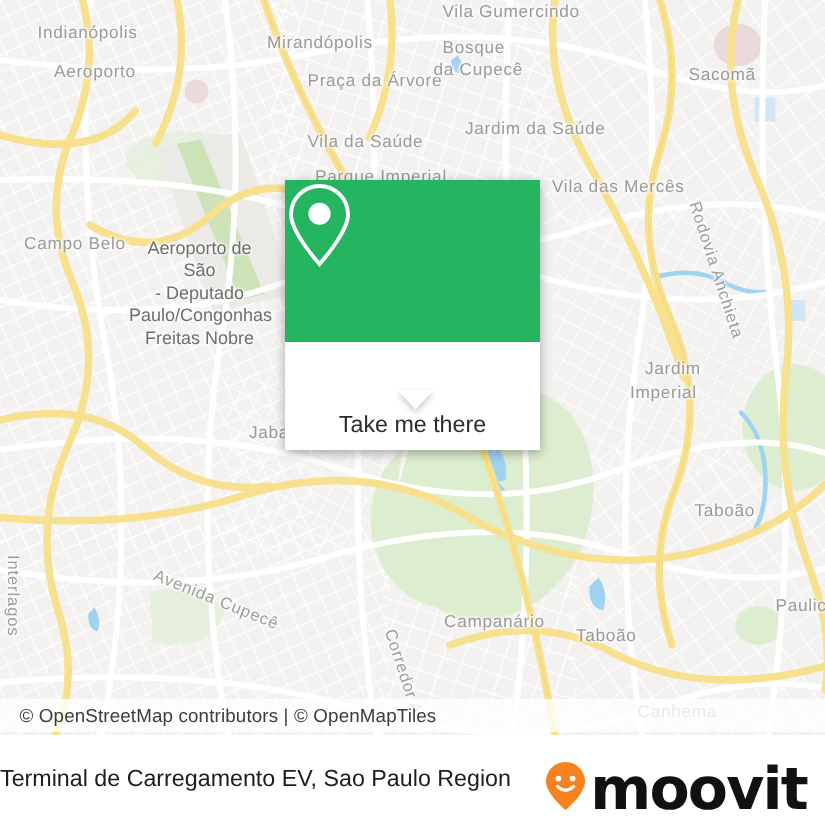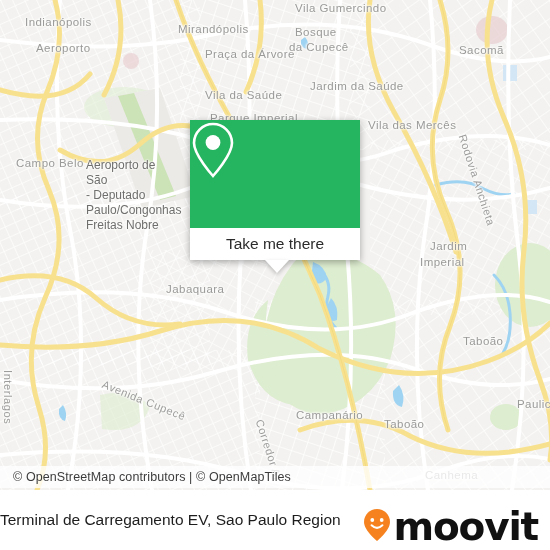--- a/index.html
+++ b/index.html
@@ -19,36 +19,36 @@
     color:#9a9a99;
     font-size:11.5px;
     letter-spacing:.45px;
     white-space:nowrap;
     text-shadow:0 0 2px #fafaf9,0 0 3px #fafaf9,1px 0 2px #fafaf9,-1px 0 2px #fafaf9;
     pointer-events:none;
     font-family:"Liberation Sans", sans-serif;
   }
   .maplabel.dark{color:#6f6f6e;letter-spacing:0;}
   .maplabel.road{color:#9d9d9c;font-size:11px;letter-spacing:.6px;}
-  .maplabel.multiline{white-space:normal;line-height:15px;}
+  .maplabel.multiline{white-space:normal;text-align:center;line-height:15px;}
 
   
   .popup{
     position:absolute;left:190px;top:120px;width:170px;
     box-shadow:0 2px 7px rgba(0,0,0,.33);
     background:#fff;
   }
   .popup-head{
     height:108px;background:#25b45f;
     display:flex;align-items:center;justify-content:center;
   }
   .popup-foot{
     height:32px;background:#fff;
     display:flex;align-items:center;justify-content:center;
-    font-size:15.5px;color:#2b2b2b;
+    font-size:15.5px;color:#2b2b2b;margin-top:40px;
   }
   .popup-tail{
     position:absolute;left:75px;top:140px;width:0;height:0;
     border-left:12px solid transparent;border-right:12px solid transparent;
     border-top:13px solid #fff;
     filter:drop-shadow(0 2px 2px rgba(0,0,0,.22));
   }
 
   
   .attrib{

